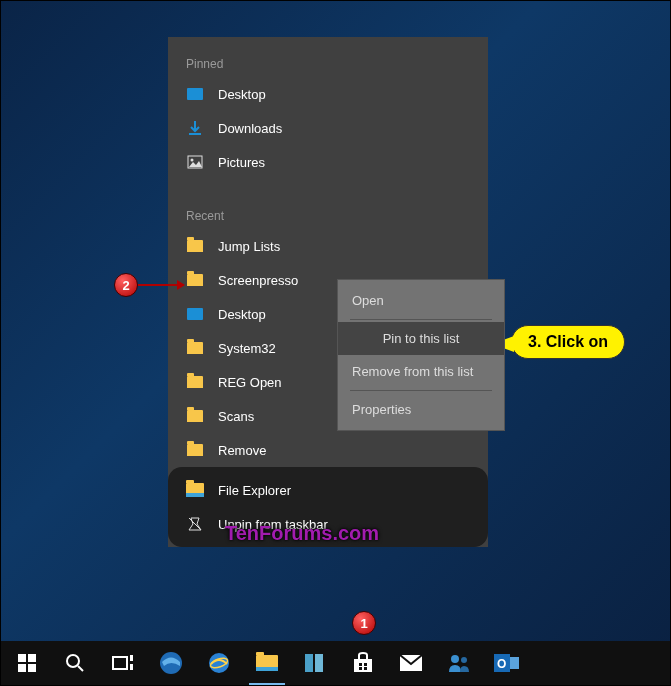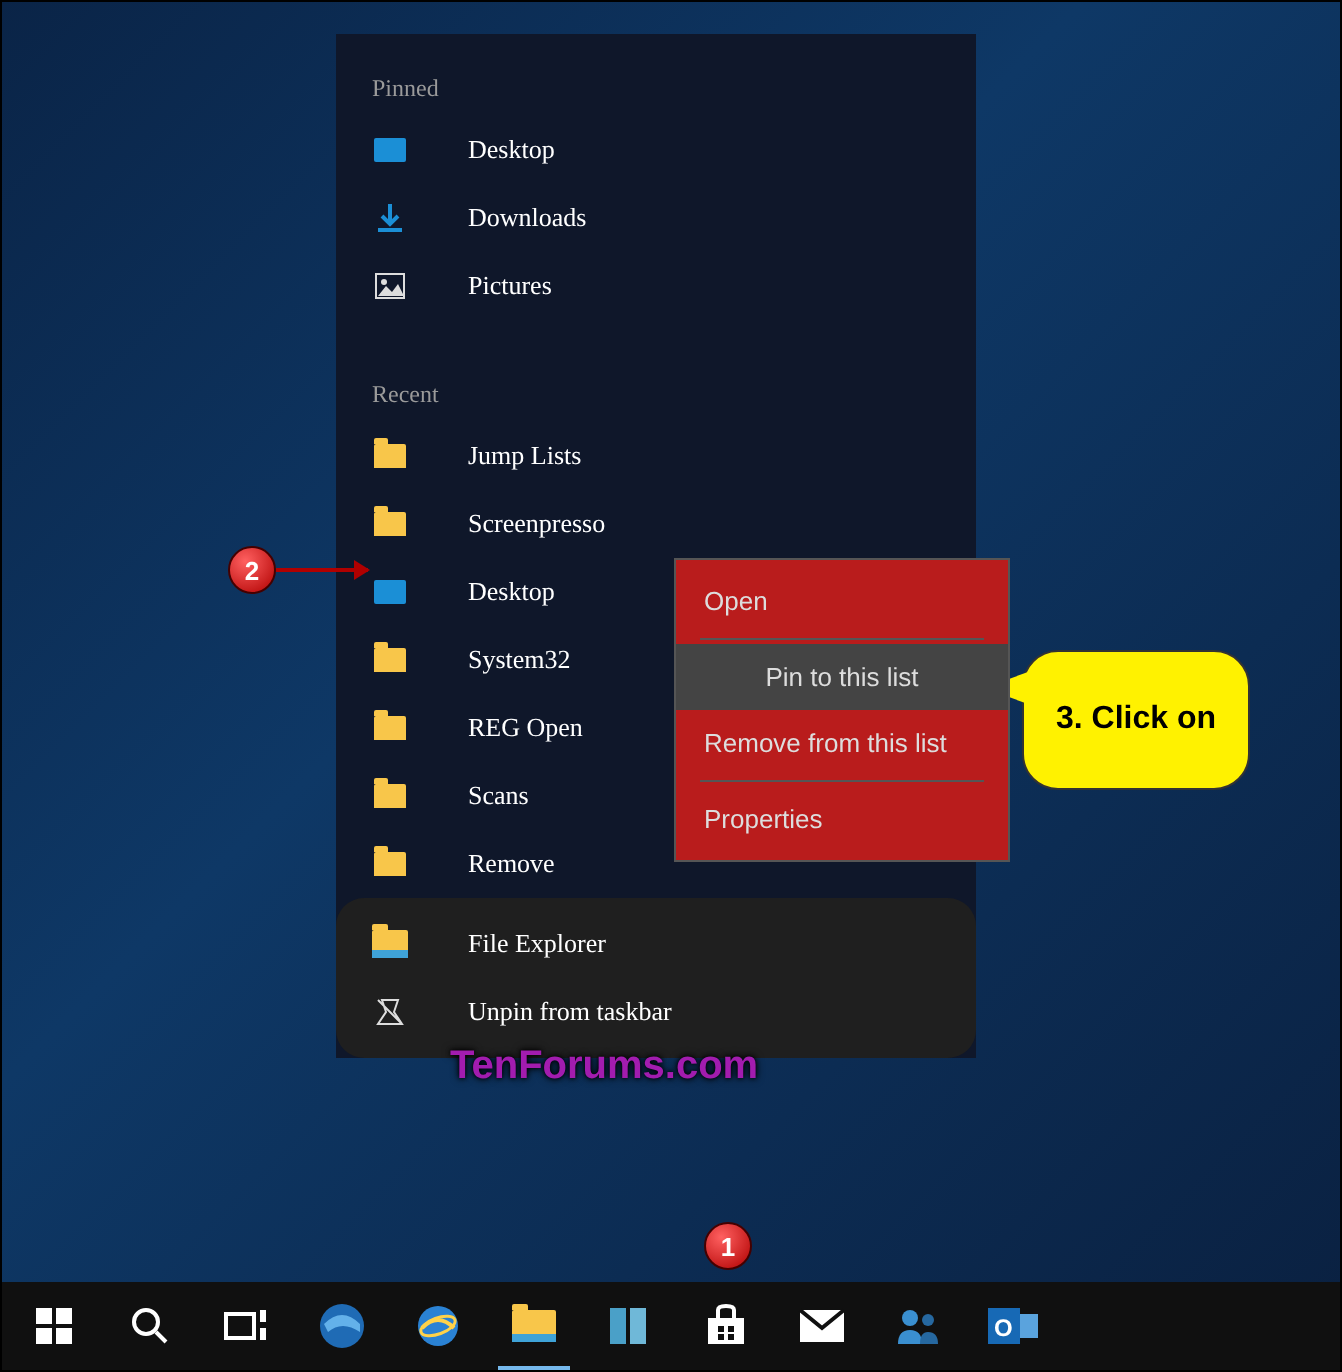--- a/index.html
+++ b/index.html
@@ -9,37 +9,36 @@
     background: linear-gradient(135deg, #0a2447 0%, #0e3866 40%, #0a2040 100%);
     font-family: "Segoe UI", Arial, sans-serif;
     font-size: 13px;
     position: relative;
     overflow: hidden;
     border: 1px solid #000;
   }
   .jump-list {
     position: absolute;
     left: 167px;
-    top: 16px;
+    top: 36px;
     width: 320px;
-    background: #0f172a;
+    background: #404040;
     color: #fff;
     padding-top: 14px;
-    font-family: Liberation Serif, serif;
   }
   .section-header {
     color: #9a9a9a;
     font-size: 12px;
     padding: 6px 18px;
   }
   .jump-item {
     display: flex;
     align-items: center;
     padding: 8px 18px;
-    gap: 30px;
+    gap: 14px;
     cursor: default;
   }
   .jump-item .icon {
     width: 18px;
     height: 18px;
     display: flex;
     align-items: center;
     justify-content: center;
   }
   .folder-icon {
@@ -67,21 +66,21 @@
   .bottom-section {
     background: #1f1f1f;
     padding: 6px 0;
     border-radius: 14px;
   }
   .context-menu {
     position: absolute;
     left: 336px;
     top: 278px;
     width: 168px;
-    background: #b91c1c;
+    background: #737373;
     color: #ddd;
     border: 1px solid #555;
     padding: 4px 0;
     z-index: 10;
   }
   .ctx-item {
     padding: 9px 14px;
     cursor: default;
     font-size: 13px;
   }
@@ -116,21 +115,21 @@
     background:#76b9ed;
   }
   .callout {
     position: absolute;
     left: 510px;
     top: 324px;
     background: #fff200;
     color: #000;
     font-weight: bold;
     font-size: 16px;
-    padding: 25px 16px;
+    padding: 7px 16px;
     border-radius: 18px;
     border: 1px solid #333;
   }
   .callout::before {
     content:"";
     position:absolute;
     left:-20px; top:10px;
     border-right: 22px solid #fff200;
     border-top: 8px solid transparent;
     border-bottom: 8px solid transparent;

